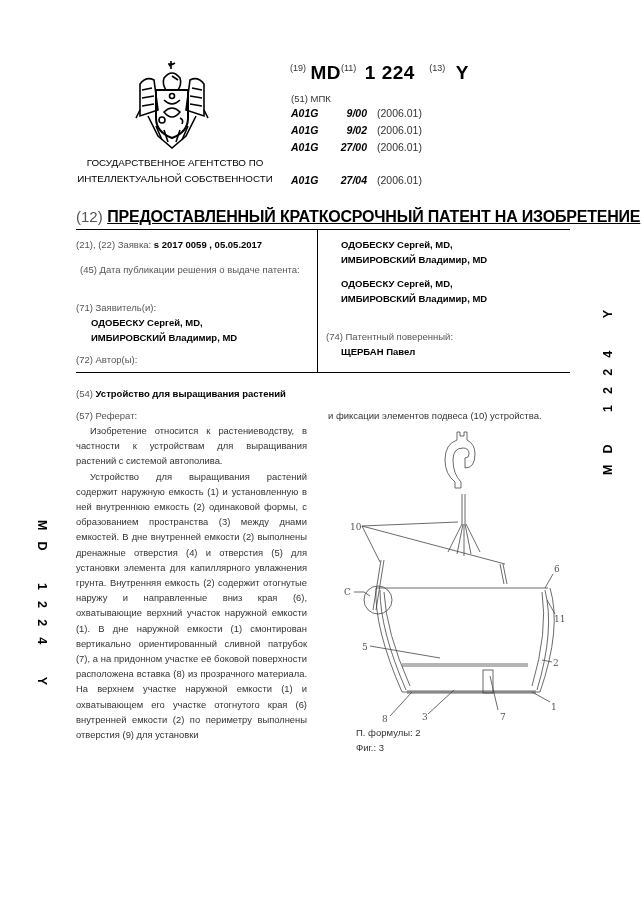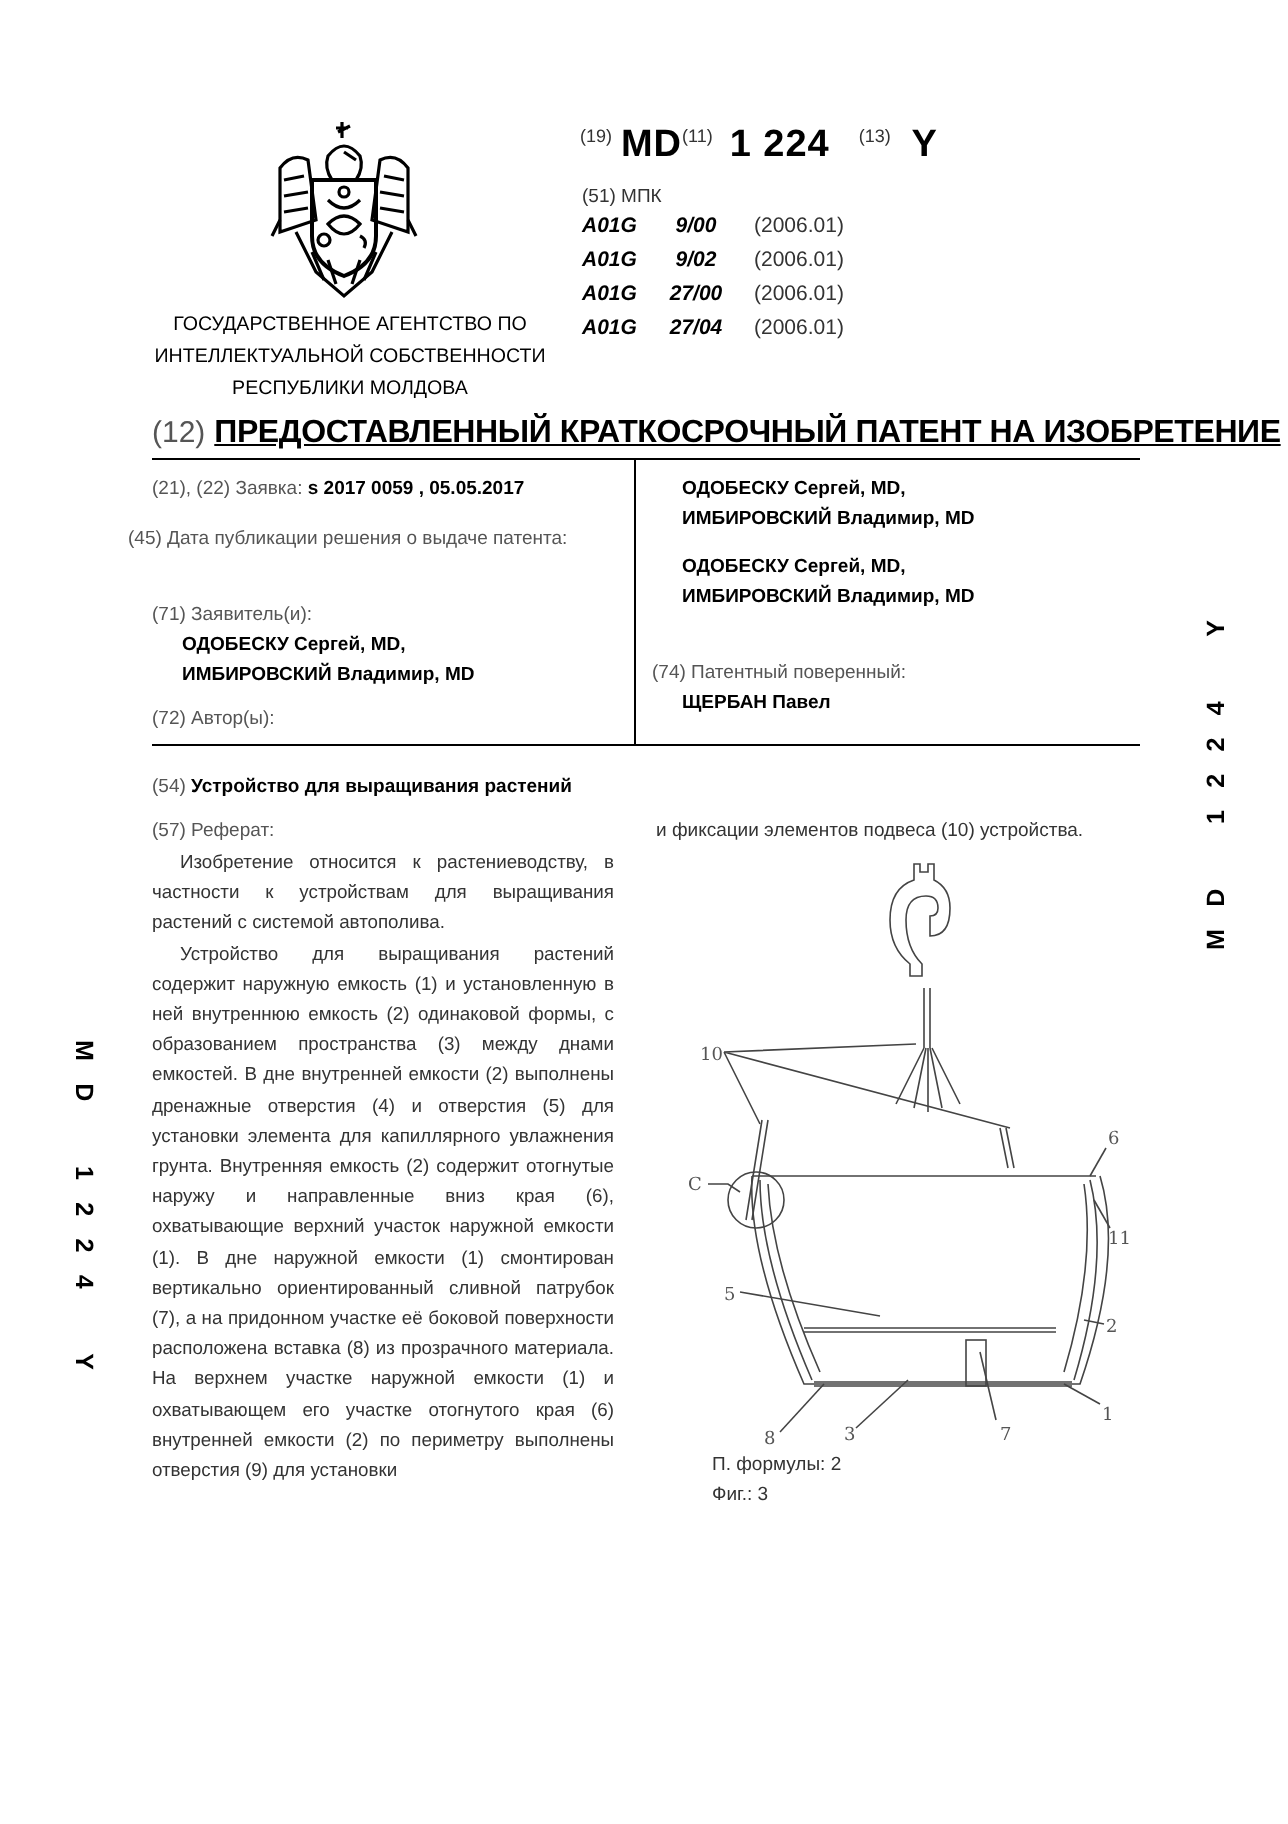--- a/index.html
+++ b/index.html
@@ -9,21 +9,21 @@
   .gray { color: #555; }
   .crest { left: 134px; top: 60px; width: 76px; height: 92px; }
   .agency { left: 70px; top: 155px; width: 210px; text-align: center; font-size: 9.8px; font-weight: normal; line-height: 16px; }
   .docnum { left: 290px; top: 62px; white-space: nowrap; }
   .docnum .sup { font-size: 9px; color: #333; vertical-align: top; position: relative; top: 1px; }
   .docnum .big { font-size: 19px; font-weight: bold; letter-spacing: 0.5px; }
   .ipc-label { left: 291px; top: 93px; font-size: 9.5px; color: #333; }
   .ipc-row { left: 291px; font-size: 10.5px; white-space: nowrap; }
   .ipc-row .code { font-weight: bold; font-style: italic; display: inline-block; }
   .ipc-row .c1 { width: 38px; }
-  .ipc-row .c2 { width: 38px; text-align: center; margin-right: 10px; font-style: italic; }
+  .ipc-row .c2 { width: 38px; text-align: right; margin-right: 10px; font-style: italic; }
   .ipc-row .ver { color: #333; }
   .title12 { left: 76px; top: 208px; white-space: nowrap; }
   .title12 .sup { font-size: 15px; color: #555; vertical-align: top; }
   .title12 .t { font-size: 16px; font-weight: bold; text-decoration: underline; letter-spacing: -0.2px; }
   .hr { background: #000; height: 1px; }
   .vr { background: #000; width: 1px; }
   .field { font-size: 9.5px; line-height: 15px; white-space: nowrap; }
   .field .v { font-weight: bold; color: #000; }
   .indent { padding-left: 15px; }
   .abstract { left: 76px; top: 423px; width: 231px; font-size: 9.4px; line-height: 15.2px; color: #333; text-align: justify; }
@@ -56,58 +56,57 @@
     <path d="M46 58 q4 2 2 6"></path>
     <path d="M14 56 l10 20 l14 12 l14 -12 l10 -20"></path>
     <path d="M22 66 l6 14 M54 66 l-6 14 M30 70 l4 12 M46 70 l-4 12"></path>
     <path d="M6 50 l-4 8 M70 50 l4 8"></path>
   </g>
 </svg>
 
 <div class="abs agency">
   <div>ГОСУДАРСТВЕННОЕ АГЕНТСТВО ПО</div>
   <div>ИНТЕЛЛЕКТУАЛЬНОЙ СОБСТВЕННОСТИ</div>
-  <div>РЕСПУБЛИКИ МОЛДОВА</div>
 </div>
 
 <div class="abs docnum">
   <span class="sup">(19)</span>
   <span class="big">MD</span><span class="sup">(11)</span>
   <span class="big" style="margin-left:4px">1 224</span>
   <span class="sup" style="margin-left:10px">(13)</span>
   <span class="big" style="margin-left:6px">Y</span>
 </div>
 
 <div class="abs ipc-label">(51) МПК</div>
 <div class="abs ipc-row" style="top:107px">
   <span class="code c1">A01G</span><span class="code c2">9/00</span><span class="ver">(2006.01)</span>
 </div>
 <div class="abs ipc-row" style="top:124px">
   <span class="code c1">A01G</span><span class="code c2">9/02</span><span class="ver">(2006.01)</span>
 </div>
 <div class="abs ipc-row" style="top:141px">
   <span class="code c1">A01G</span><span class="code c2">27/00</span><span class="ver">(2006.01)</span>
 </div>
-<div class="abs ipc-row" style="top:158px">
+<div class="abs ipc-row" style="top:174px">
   <span class="code c1">A01G</span><span class="code c2">27/04</span><span class="ver">(2006.01)</span>
 </div>
 
 <div class="abs title12">
   <span class="sup">(12)</span>
   <span class="t">ПРЕДОСТАВЛЕННЫЙ КРАТКОСРОЧНЫЙ ПАТЕНТ НА ИЗОБРЕТЕНИЕ</span>
 </div>
 <div class="abs hr" style="left:76px; top:229px; width:494px;"></div>
 <div class="abs vr" style="left:317px; top:229px; height:143px;"></div>
 <div class="abs hr" style="left:76px; top:372px; width:494px;"></div>
 
 <div class="abs field" style="left:76px; top:237px;">
   <span class="gray">(21), (22) Заявка:</span>
   <span class="v">s 2017 0059 ,  05.05.2017</span>
 </div>
-<div class="abs field" style="left:64px; top:262px;">
+<div class="abs field" style="left:80px; top:262px;">
   <div class="gray">(45) Дата публикации решения о выдаче патента:</div>
 </div>
 <div class="abs field" style="left:76px; top:300px;">
   <div class="gray">(71) Заявитель(и):</div>
   <div class="v indent">ОДОБЕСКУ Сергей, MD,</div>
   <div class="v indent">ИМБИРОВСКИЙ Владимир, MD</div>
 </div>
 <div class="abs field" style="left:76px; top:352px;">
   <span class="gray">(72) Автор(ы):</span>
 </div>

